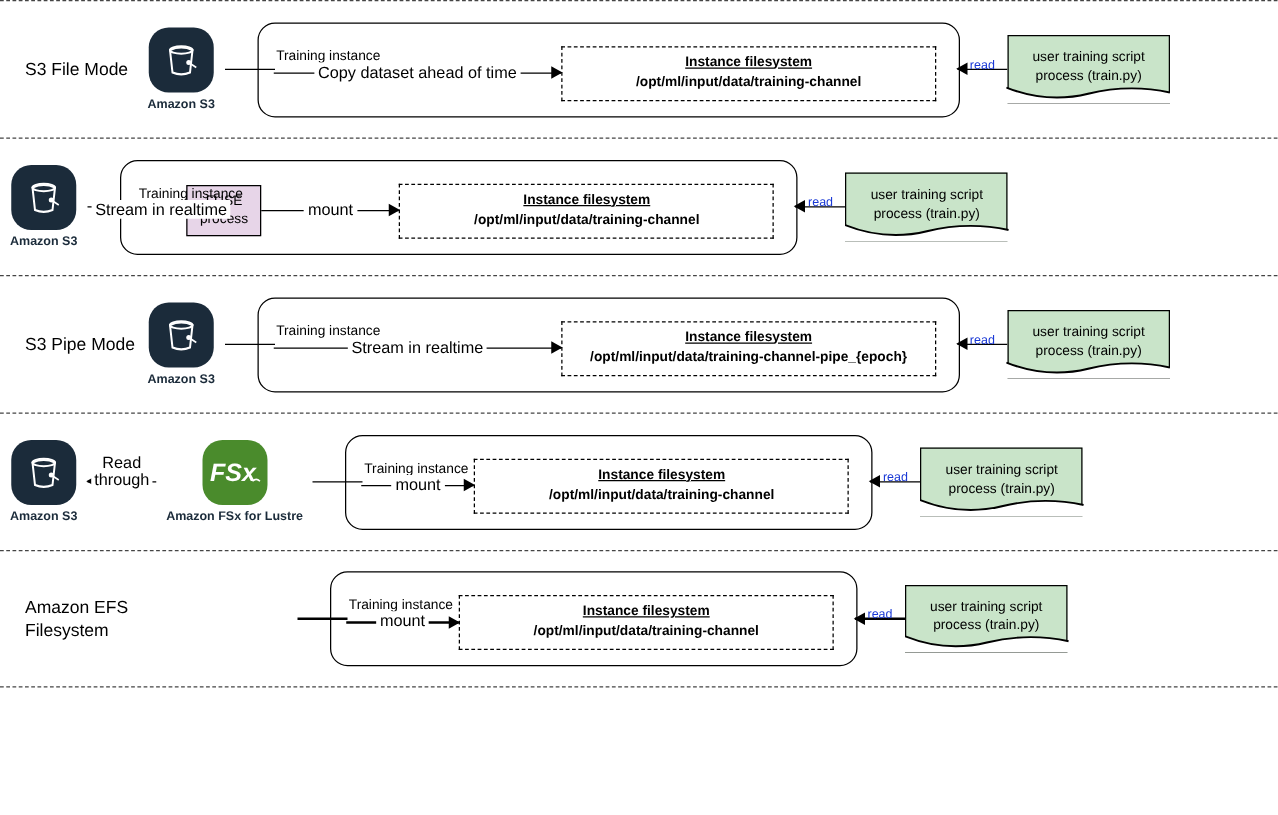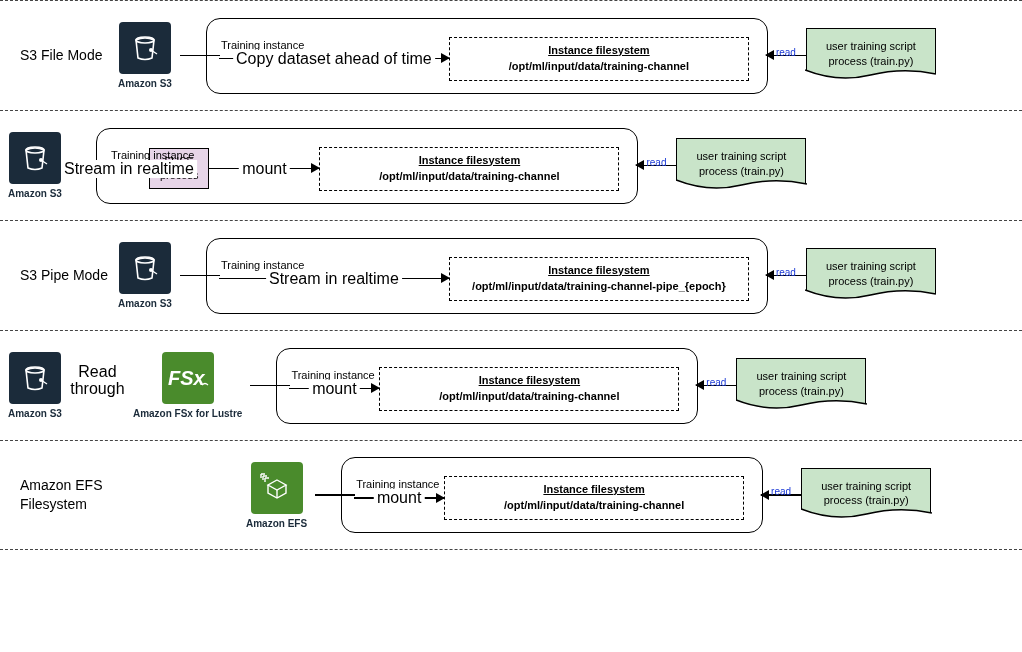--- a/index.html
+++ b/index.html
@@ -32,21 +32,21 @@
     flex-direction: column;
     align-items: center;
     margin: 0 8px;
   }
   .icon-box {
     width: 52px;
     height: 52px;
     display: flex;
     align-items: center;
     justify-content: center;
-    border-radius: 4px;
+    border-radius: 16px;
   }
   .icon-s3 { background: #1b2b3a; }
   .icon-fsx { background: #4a8b2c; }
   .icon-efs { background: #4a8b2c; }
   .svc-caption {
     font-size: 10px;
     font-weight: bold;
     margin-top: 4px;
     color: #1b2b3a;
     text-align: center;
@@ -75,21 +75,21 @@
     width: 0; height: 0;
     border-top: 5px solid transparent;
     border-bottom: 5px solid transparent;
     border-right: 9px solid #000;
   }
   .arrow-seg .cap {
     position: absolute;
     top: -16px;
     left: 50%;
     transform: translateX(-50%);
-    font-size: 16px;
+    font-size: 13px;
     white-space: nowrap;
     background: #fff;
     padding: 0 2px;
   }
   .arrow-seg .cap-center {
     top: -8px;
     background: #fff;
     padding: 0 3px;
   }
   .arrow-seg .cap-read {
@@ -342,35 +342,20 @@
         <div>process (train.py)</div>
   <svg class="wave" viewBox="0 0 100 14" preserveAspectRatio="none">
     <path d="M0 1 Q 25 14 50 6 T 100 5 L100 14 L0 14 Z" fill="#fff"></path>
     <path d="M0 1 Q 25 14 50 6 T 100 5" fill="none" stroke="#000" stroke-width="1.5"></path>
   </svg>
 </div>
     </div>
     <div class="row">
       <div class="row-label">Amazon EFS Filesystem</div>
       <div style="width: 128px;"></div>
-      <div class="service-block">
-  <div class="icon-box icon-efs">
-    <svg width="40" height="40" viewBox="0 0 40 40">
-      <g stroke="#fff" stroke-width="1.4" fill="none">
-        <path d="M20 12 l9 5 l-9 5 l-9 -5 z"></path>
-        <path d="M11 17 l0 8 l9 5 l9 -5 l0 -8"></path>
-        <path d="M20 22 l0 8"></path>
-        <path d="M8 10 l4 0 M8 10 l0 4"></path>
-        <path d="M6 8 l4 0 M6 8 l0 4"></path>
-        <path d="M4 6 l4 0 M4 6 l0 4"></path>
-      </g>
-    </svg>
-  </div>
-<div class="svc-caption">Amazon EFS</div>
-      </div>
       <div class="arrow-seg" style="width: 40px; margin-right: -14px;"></div>
       <div class="train-box">
         <div class="train-title">Training instance</div>
         <div class="train-inner">
           <div class="arrow-seg" style="width: 90px; margin-left: 0px;">
             <div class="arrow-head"></div>
             <div class="cap cap-center">mount</div>
           </div>
           <div class="fs-box">
             <div class="fs-title">Instance filesystem</div>

